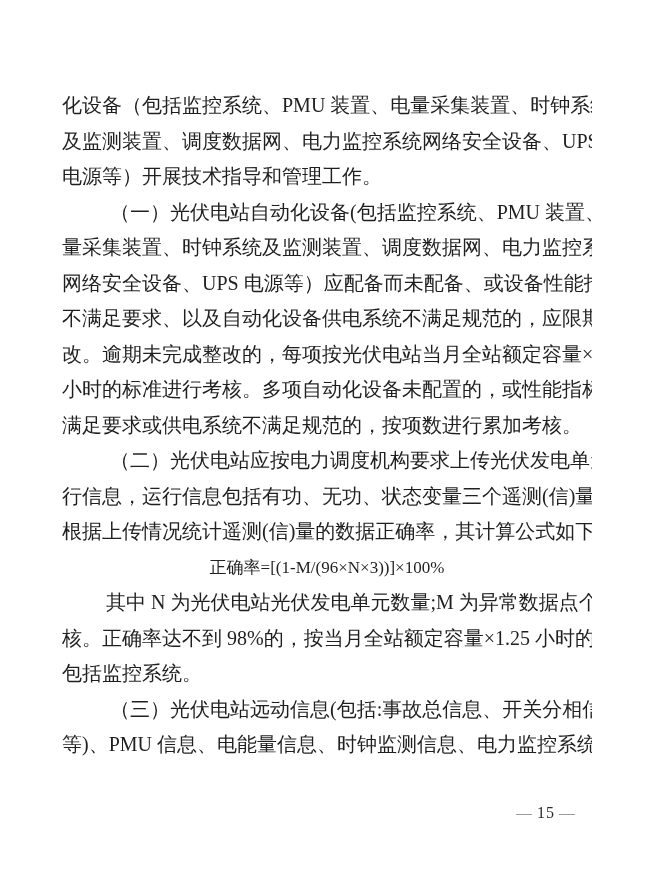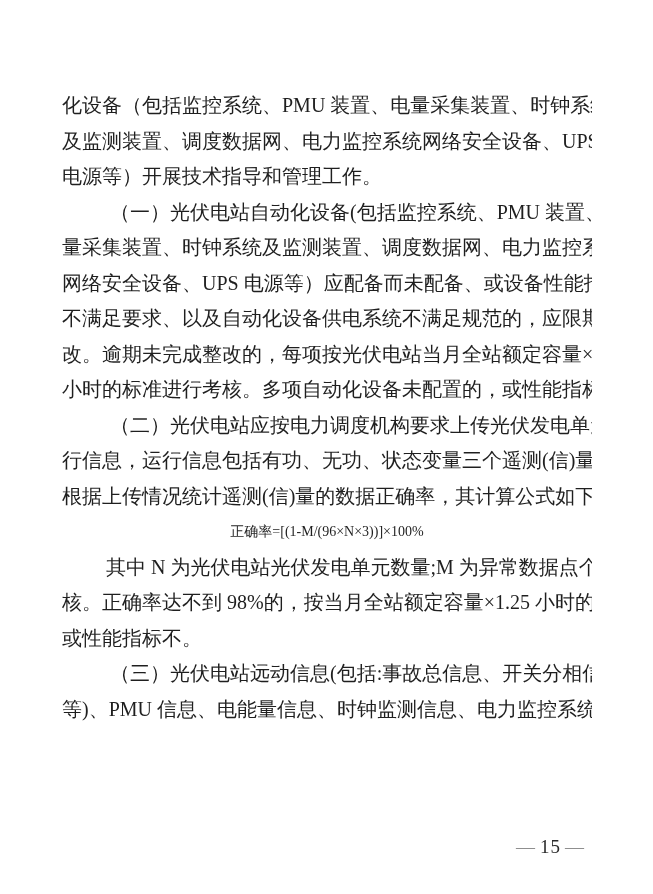--- a/index.html
+++ b/index.html
@@ -34,30 +34,29 @@
   }
   .line.left {
     text-align: right;
     text-align-last: left;
   }
   .line.center {
     text-align: center;
     text-align-last: center;
   }
   .line.small {
-    font-size: 14px;
+    font-size: 17px;
   }
   .footer {
     position: absolute;
     left: 512px;
     top: 804px;
-    font-size: 19px;
+    font-size: 16px;
     letter-spacing: 1px;
     white-space: nowrap;
-    margin-top: 32px;
   }
   .footer .dash {
     color: #8a8a8a;
     padding: 0 4px;
   }
   .footer .num {
     color: #2b2b2b;
   }
   .watermark {
     position: absolute;
@@ -103,27 +102,28 @@
   <div class="body-text" id="doc-lines">
       <div class="line justify">化设备（包括监控系统、PMU 装置、电量采集装置、时钟系统</div>
       <div class="line justify">及监测装置、调度数据网、电力监控系统网络安全设备、UPS</div>
       <div class="line left">电源等）开展技术指导和管理工作。</div>
       <div class="line justify" style="text-indent: 2.4em;">（一）光伏电站自动化设备(包括监控系统、PMU 装置、电</div>
       <div class="line justify">量采集装置、时钟系统及监测装置、调度数据网、电力监控系统</div>
       <div class="line justify">网络安全设备、UPS 电源等）应配备而未配备、或设备性能指标</div>
       <div class="line justify">不满足要求、以及自动化设备供电系统不满足规范的，应限期整</div>
       <div class="line justify">改。逾期未完成整改的，每项按光伏电站当月全站额定容量×1.25</div>
       <div class="line justify">小时的标准进行考核。多项自动化设备未配置的，或性能指标不</div>
+      <div class="line left">满足要求或供电系统不满足规范的，按项数进行累加考核。</div>
       <div class="line justify" style="text-indent: 2.4em;">（二）光伏电站应按电力调度机构要求上传光伏发电单元运</div>
       <div class="line justify">行信息，运行信息包括有功、无功、状态变量三个遥测(信)量，</div>
       <div class="line justify">根据上传情况统计遥测(信)量的数据正确率，其计算公式如下:</div>
       <div class="line center small">正确率=[(1-M/(96×N×3))]×100%</div>
       <div class="line justify" style="text-indent: 2.2em;">其中 N 为光伏电站光伏发电单元数量;M 为异常数据点个数。</div>
       <div class="line justify">核。正确率达不到 98%的，按当月全站额定容量×1.25 小时的标</div>
-      <div class="line left">或性能指标不。</div>
+      <div class="line left">包括监控系统。</div>
       <div class="line justify" style="text-indent: 2.4em;">（三）光伏电站远动信息(包括:事故总信息、开关分相信息</div>
       <div class="line justify">等)、PMU 信息、电能量信息、时钟监测信息、电力监控系统网</div>
     </div>
 
   <div class="footer"><span class="dash">—</span><span class="num">15</span><span class="dash">—</span></div>
 
   <div class="watermark">
     <span class="wm-icon"></span>
     <span class="wm-text">全民光伏</span>
   </div>

